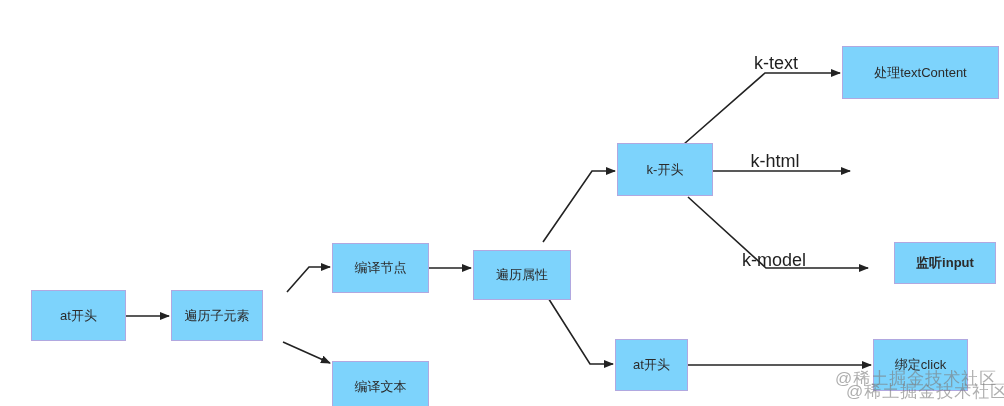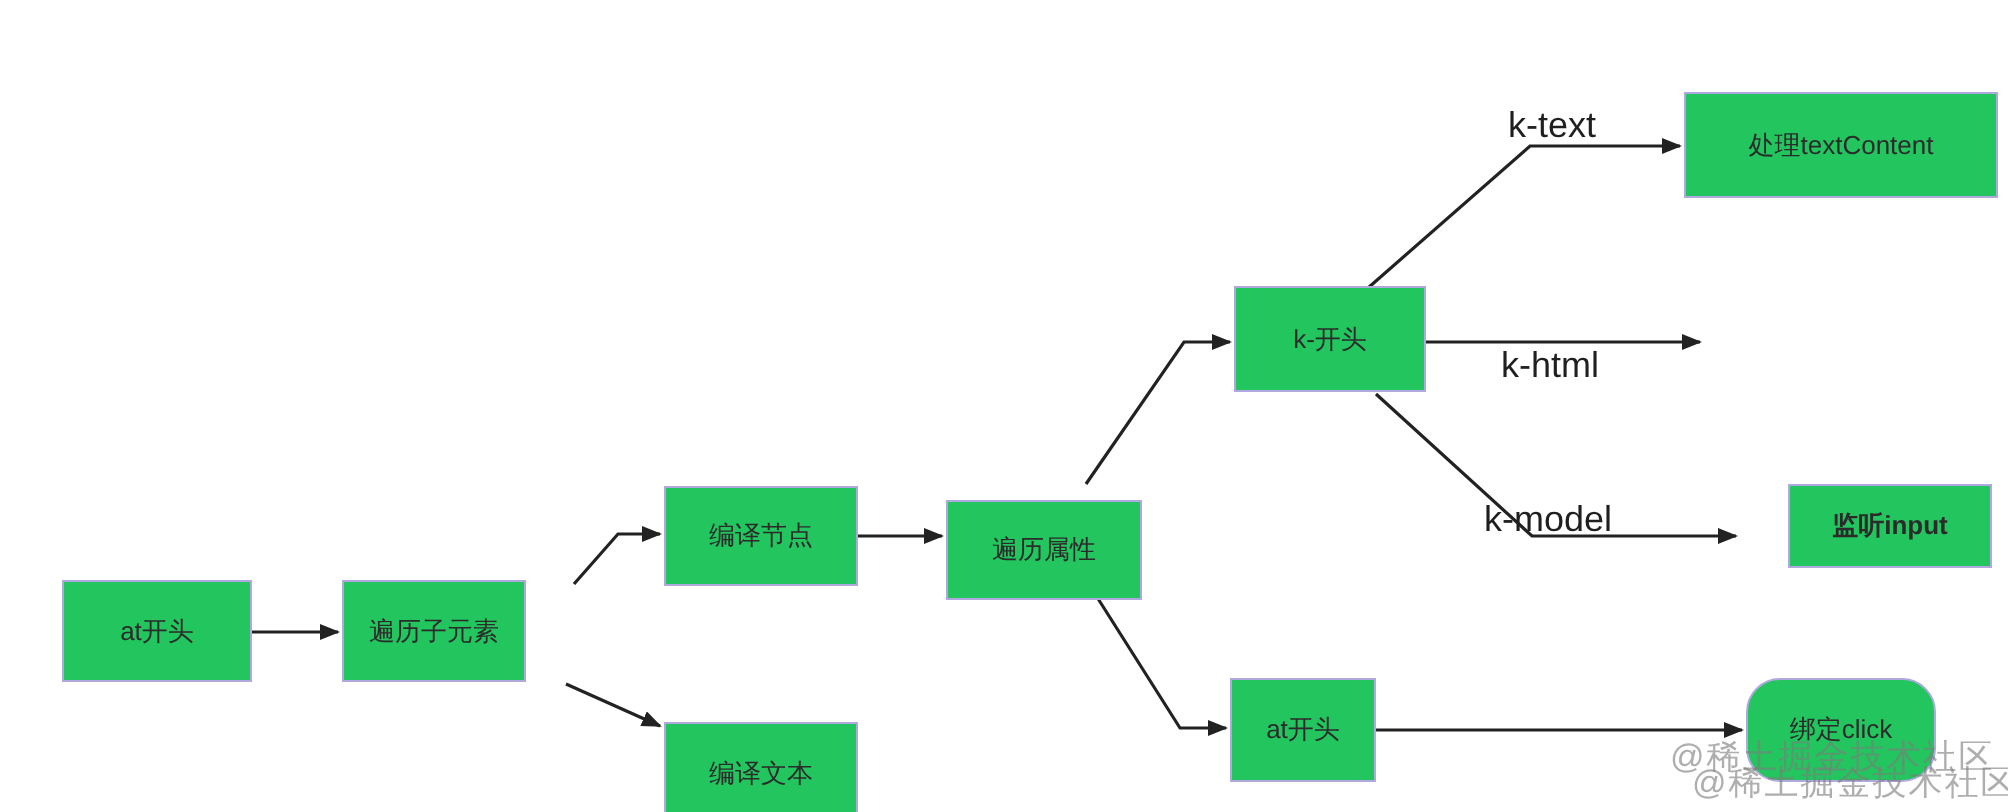--- a/index.html
+++ b/index.html
@@ -18,21 +18,21 @@
   .edges {
     position: absolute;
     left: 0;
     top: 0;
     width: 1004px;
     height: 406px;
   }
   .node {
     position: absolute;
     box-sizing: border-box;
-    background: #22c55e;
+    background: #7dd3fc;
     border: 1px solid #b1a8e0;
     display: flex;
     align-items: center;
     justify-content: center;
     font-size: 13px;
     color: #2b2b2b;
     text-align: center;
     line-height: 1.2;
   }
   .edge-label {
@@ -87,25 +87,25 @@
 
   <div class="node" style="left:617px; top:143px; width:96px;  height:53px;">k-开头</div>
 
   <div class="node" style="left:615px; top:339px; width:73px;  height:52px;">at开头</div>
 
   <div class="node" style="left:842px; top:46px;  width:157px; height:53px;">处理textContent</div>
 
 
   <div class="node" style="left:894px; top:242px; width:102px; height:42px;font-weight:bold;">监听input</div>
 
-  <div class="node" style="left:873px; top:339px; width:95px;  height:52px;border-radius:17px;">绑定click</div>
+  <div class="node" style="left:873px; top:339px; width:95px;  height:52px;">绑定click</div>
 
   <div class="edge-label" style="left:766px; top:63px;">k-text</div>
 
-  <div class="edge-label" style="left:765px; top:161px;margin-top:22px;">k-html</div>
+  <div class="edge-label" style="left:765px; top:161px;">k-html</div>
 
   <div class="edge-label" style="left:764px; top:260px;">k-model</div>
 
   <div class="watermark" style="left:835px; top:367px;">@稀土掘金技术社区</div>
 
   <div class="watermark" style="left:846px; top:380px;">@稀土掘金技术社区</div>
 
 </div>
 
 </body></html>

